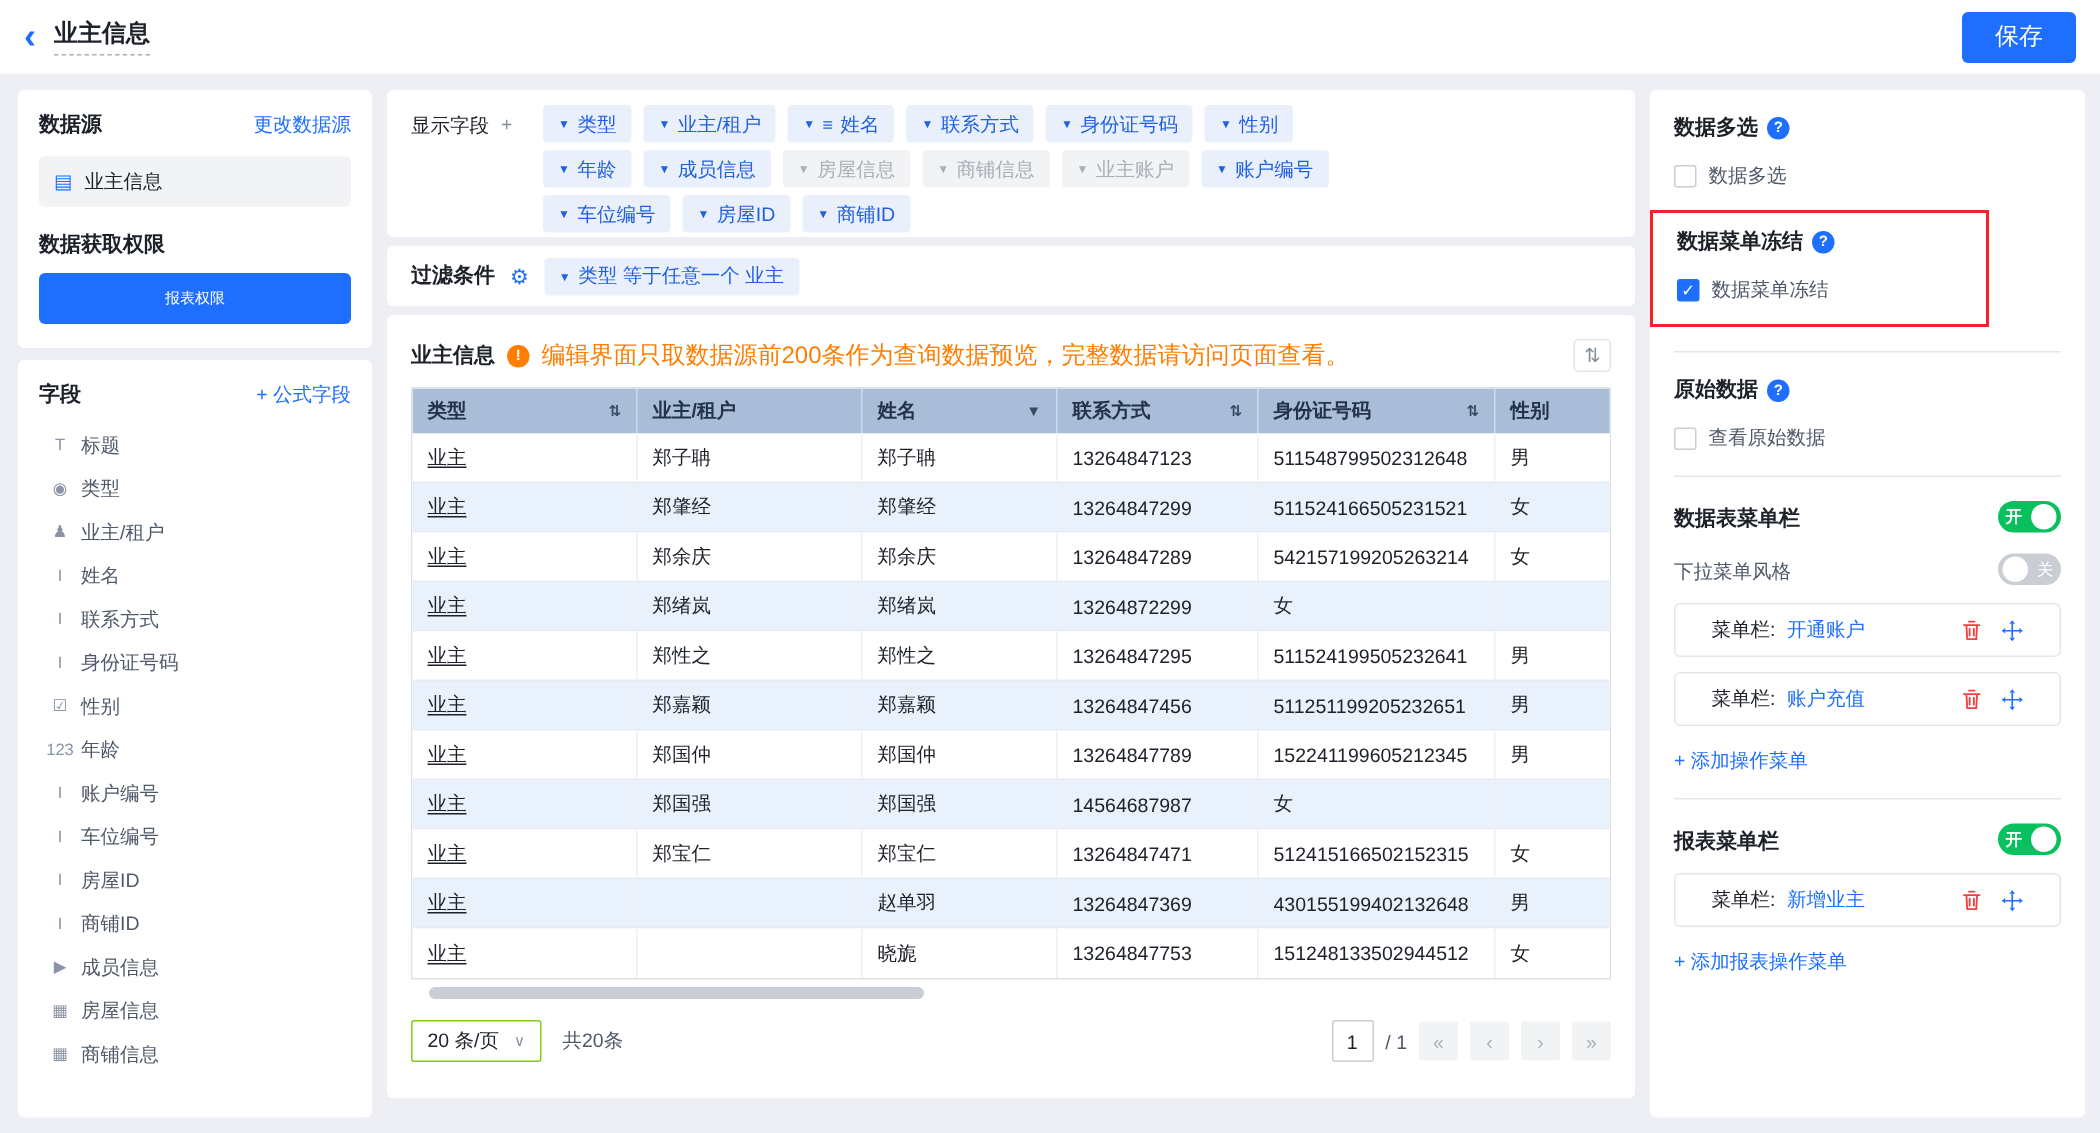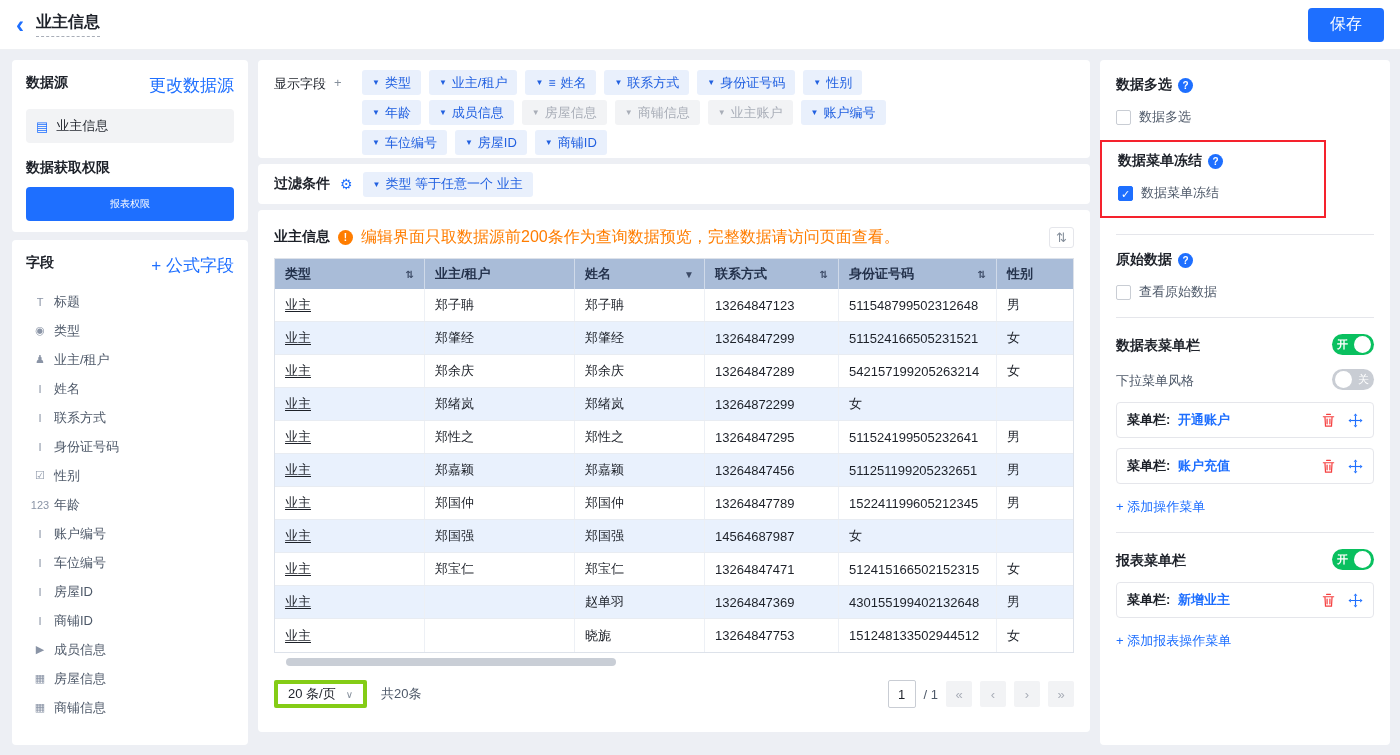--- a/index.html
+++ b/index.html
@@ -12,21 +12,21 @@
   .topbar { position:absolute; left:0; top:0; width:1400px; height:50px; background:#fff; display:flex; align-items:center; padding:0 16px; border-bottom:1px solid #eef0f3; z-index:5; }
   .back { color:#1e6fff; font-size:24px; font-weight:bold; margin-right:12px; cursor:pointer; line-height:1; }
   .page-title { font-size:16px; font-weight:bold; border-bottom:1px dashed #a9aeb8; padding-bottom:3px; }
   .save-btn { margin-left:auto; background:#1e6fff; color:#fff; border:none; border-radius:4px; height:34px; padding:0 22px; font-size:16px; cursor:pointer; }
 
   
   .left-card1 { left:12px; top:60px; width:236px; height:172px; padding:14px; }
   .left-card2 { left:12px; top:240px; width:236px; height:505px; padding:14px; overflow:hidden; }
   .hd-row { display:flex; justify-content:space-between; }
   .hd { font-size:14px; font-weight:bold; color:#1d2129; }
-  .blue-link { color:#1e6fff; font-size:17px; cursor:pointer; }
+  .blue-link { color:#1e6fff; font-size:13px; cursor:pointer; }
   .src-item { margin-top:12px; background:#f2f3f5; border-radius:4px; height:34px; display:flex; align-items:center; padding:0 10px; cursor:pointer; }
   .src-icon { color:#1e6fff; margin-right:8px; font-size:13px; }
   .sub-hd { margin-top:16px; font-size:14px; font-weight:bold; }
   .perm-btn { margin-top:10px; width:100%; height:34px; background:#1e6fff; color:#fff; border:none; border-radius:4px; font-size:10px; cursor:pointer; }
   .field-list { margin-top:10px; }
   .field-item { display:flex; align-items:center; height:29px; color:#4e5969; cursor:pointer; border-radius:3px; padding:0 4px; }
   .field-icon { width:20px; color:#8a94a6; font-size:11px; margin-right:4px; text-align:center; flex:none; overflow:hidden; white-space:nowrap; }
 
   
   .center-fields { left:258px; top:60px; width:832px; height:98px; padding:10px 16px; }
@@ -65,21 +65,21 @@
   .thead > .tcell:nth-child(5), .trow > .tcell:nth-child(5) { width:158px; flex:none; }
   .thead > .tcell:nth-child(6), .trow > .tcell:nth-child(6) { width:158px; flex:none; }
   .trow > .tcell:first-child { text-decoration:underline; text-underline-offset:2px; }
   .sort { font-size:10px; color:#3c4a66; }
   .sort:empty { display:none; }
 
   .hscroll { position:relative; width:800px; height:8px; margin-top:5px; }
   .hthumb { position:absolute; left:12px; top:0; width:330px; height:8px; background:#c9ced6; border-radius:4px; cursor:pointer; }
 
   .pg-row { display:flex; align-items:center; margin-top:14px; }
-  .page-size { border:4px solid #84cc16; border-radius:2px; height:28px; display:flex; align-items:center; gap:10px; padding:0 10px; cursor:pointer; }
+  .page-size { border:1px solid #84cc16; border-radius:2px; height:28px; display:flex; align-items:center; gap:10px; padding:0 10px; cursor:pointer; }
   .ps-caret { color:#86909c; font-size:10px; }
   .pg-total { margin-left:14px; color:#4e5969; }
   .pg-right { margin-left:auto; display:flex; align-items:center; gap:8px; }
   .pg-cur { width:28px; height:28px; border:1px solid #c9cdd4; border-radius:2px; background:#fff; display:flex; align-items:center; justify-content:center; }
   .pg-of { color:#4e5969; }
   .pg-btn { width:26px; height:26px; border-radius:2px; background:#f2f3f5; color:#a9aeb8; display:flex; align-items:center; justify-content:center; font-size:13px; cursor:pointer; }
 
   
   .right-card { left:1100px; top:60px; width:290px; height:685px; padding:16px; overflow:hidden; }
   .rp-title { display:flex; align-items:center; gap:6px; font-size:14px; font-weight:bold; }
@@ -90,21 +90,21 @@
   .divider { height:1px; background:#e5e6eb; margin:16px 0; }
   .red-box { border:2px solid #f5222d; margin:14px 0 0 -16px; padding:10px 12px 14px 16px; width:226px; }
   .toggle { width:42px; height:21px; border-radius:11px; display:inline-flex; align-items:center; justify-content:space-between; padding:2px 3px; margin-left:auto; cursor:pointer; flex:none; }
   .toggle.on { background:#09c05f; }
   .toggle.off { background:#c9cdd4; }
   .t-label { color:#fff; font-size:11px; padding:0 2px; }
   .knob { width:17px; height:17px; background:#fff; border-radius:50%; flex:none; }
   .toggle-row { display:flex; align-items:flex-end; gap:6px; }
   .toggle-row.plain { font-size:13px; color:#4e5969; margin-top:14px; font-weight:normal; }
   .menu-list { margin-top:12px; }
-  .menu-item { border:1px solid #e5e6eb; border-radius:4px; height:36px; display:flex; align-items:center; justify-content:space-between; padding:0 10px; margin-bottom:10px;font-weight:bold; }
+  .menu-item { border:1px solid #e5e6eb; border-radius:4px; height:36px; display:flex; align-items:center; justify-content:space-between; padding:0 24px; margin-bottom:10px; }
   .mi-prefix { color:#1d2129; }
   .mi-name { color:#1e6fff; margin-left:4px; cursor:pointer; }
   .mi-actions { display:flex; align-items:center; gap:12px; }
   .mi-actions span { cursor:pointer; display:flex; }
   .add-link { color:#1e6fff; margin-top:4px; cursor:pointer; display:inline-block; }
 </style>
 </head>
 <body>
 
 <div class="topbar">

